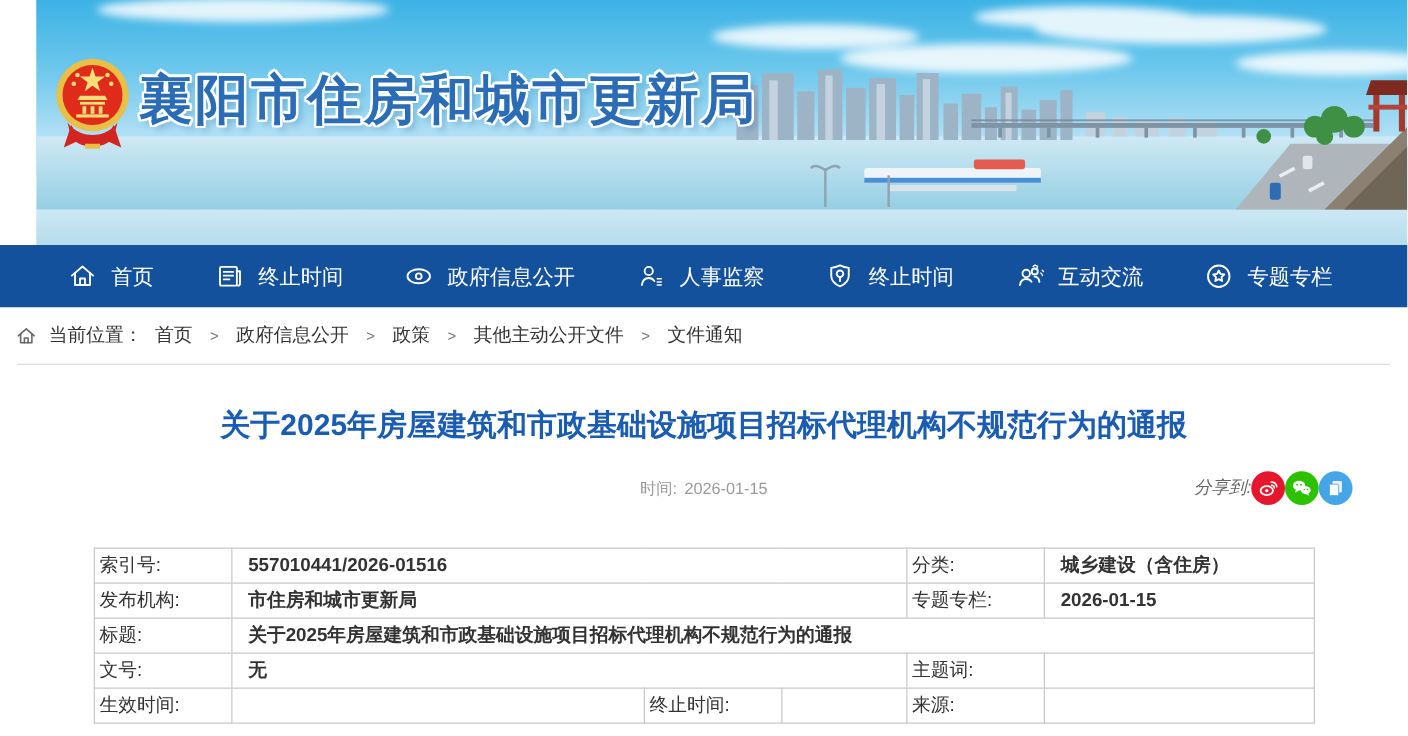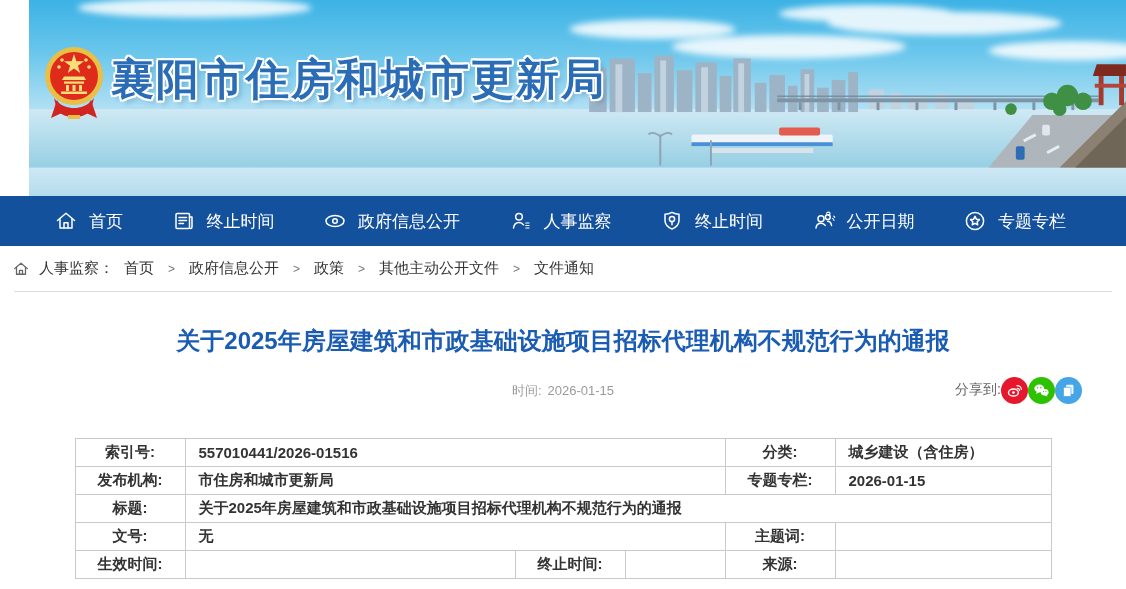--- a/index.html
+++ b/index.html
@@ -58,40 +58,40 @@
   }
   .meta-row { position:relative; margin-top:18px; height:30px; }
   .meta-time {
     position:absolute; left:0; right:0; top:7px; text-align:center;
     color:#9b9b9b; font-size:13px;
   }
   .meta-time .t-label { margin-right:6px; }
   .share-box {
     position:absolute; right:44px; top:1px; height:28px;
     display:flex; align-items:center; gap:0;
-    color:#666; font-size:14px;
+    color:#666; font-size:14px;font-style:italic;
   }
   .share-circle {
     width:27px; height:27px; border-radius:50%;
     display:flex; align-items:center; justify-content:center; cursor:pointer;
   }
   .share-weibo { background:#e6162d; }
   .share-wechat { background:#2dc100; }
   .share-copy  { background:#45a5e6; }
 
   
   table.info {
     width:976px; margin:33px auto 0;
     border-collapse:collapse; table-layout:fixed;
   }
   .info th, .info td {
     border:1px solid #c9c9c9; height:28px;
     font-size:15px; color:#333; overflow:hidden; white-space:nowrap;
   }
-  .info th { font-weight:bold; text-align:center; padding:0 4px;margin-left:36px; }
+  .info th { font-weight:normal; text-align:left; padding:0 4px;margin-left:36px; }
   .info td { padding:0 13px; text-align:left; font-weight:bold; }
 </style>
 </head>
 <body>
 
 <header class="banner">
   <svg class="cityscape" viewBox="0 0 1126 172" preserveAspectRatio="none">
     <defs>
       <linearGradient id="riverg" x1="0" y1="0" x2="0" y2="1">
         <stop offset="0" stop-color="#cfe9f4"></stop>
@@ -285,42 +285,42 @@
     <span>
       <svg viewBox="0 0 24 24" width="24" height="24" fill="none" stroke="#fff" stroke-width="1.5" stroke-linecap="round" stroke-linejoin="round">
         <circle cx="9" cy="9.8" r="3"></circle>
           <path d="M4 19c.4-3 2.3-4.8 5-4.8 1.8 0 3.3.8 4.2 2.2"></path>
         <circle cx="15.8" cy="8.2" r="2.4"></circle>
           <path d="M19.5 16.5c-.2-2.4-1.6-4-3.8-4.2"></path>
         <path d="M14.6 4.3c.4-.9 1.3-1.3 2.1-1.1.9.2 1.4 1 1.2 1.8-.2.7-.8 1-1.4 1.3" stroke-width="1.2"></path>
         <path d="M20.6 9.4c.7.5 1.2 1.2 1.4 2.1M21.8 7.2c.4.3.7.7 1 1.1" stroke-width="1.1"></path>
       </svg>
     </span>
-    <span>公开日期</span>
+    <span>互动交流</span>
   </div>
   <div class="nav-item">
     <span>
       <svg viewBox="0 0 24 24" width="24" height="24" fill="none" stroke="#fff" stroke-width="1.5" stroke-linejoin="round">
         <circle cx="12" cy="12" r="8.6"></circle>
         <path d="M12 7.4l1.35 2.75 3.05.45-2.2 2.15.5 3.05L12 14.35l-2.7 1.45.5-3.05-2.2-2.15 3.05-.45z"></path>
       </svg>
     </span>
     <span>专题专栏</span>
   </div>
 </nav>
 
 <div class="breadcrumb">
   <span class="bc-home">
     <svg viewBox="0 0 24 24" width="18" height="18" fill="none" stroke="#666" stroke-width="1.7" stroke-linecap="round" stroke-linejoin="round">
       <path d="M3.5 11.5 12 4.2l8.5 7.3"></path>
         <path d="M6 9.6V19h12V9.6"></path>
         <path d="M10 19v-5.2h4V19"></path>
     </svg>
   </span>
-  <span class="bc-label">人事监察：</span>
+  <span class="bc-label">当前位置：</span>
   <span class="crumb">首页</span>
   <span class="crumb-sep">&gt;</span>
   <span class="crumb">政府信息公开</span>
   <span class="crumb-sep">&gt;</span>
   <span class="crumb">政策</span>
   <span class="crumb-sep">&gt;</span>
   <span class="crumb">其他主动公开文件</span>
   <span class="crumb-sep">&gt;</span>
   <span class="crumb">文件通知</span>
 </div>

